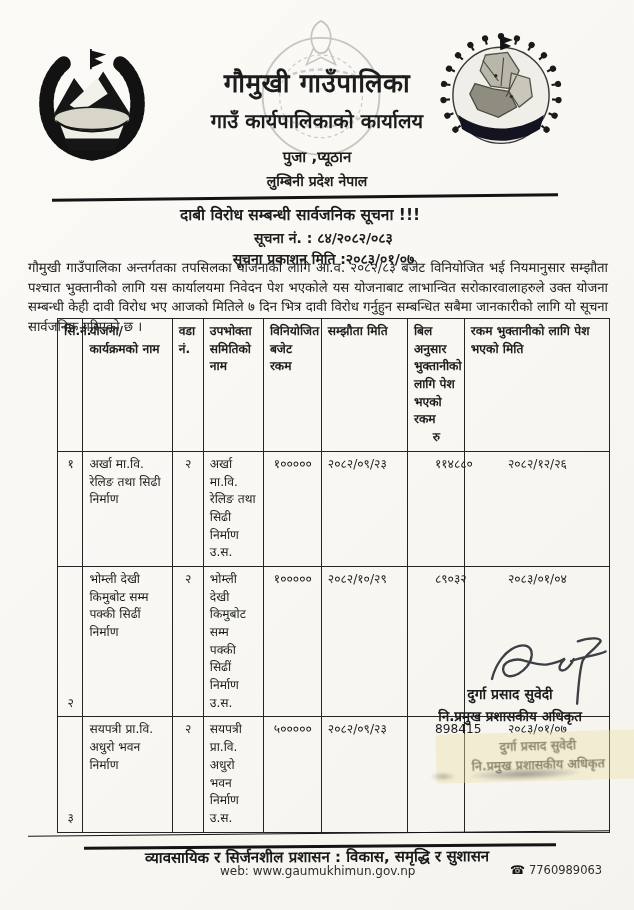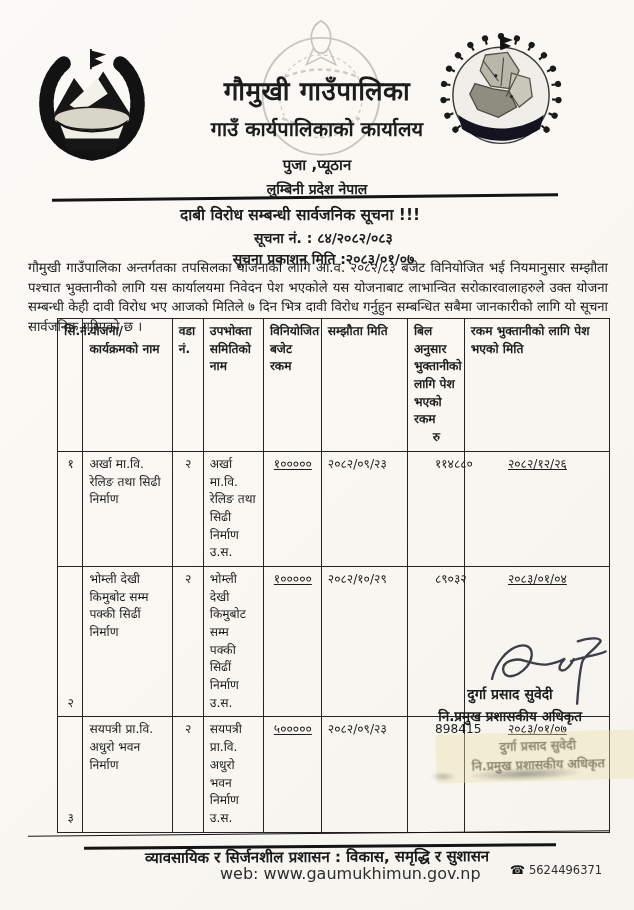--- a/index.html
+++ b/index.html
@@ -8,42 +8,42 @@
     background:linear-gradient(135deg,#fbfaf6 0%,#f8f7f2 55%,#f4f3ee 100%);
     font-family:"DejaVu Sans","Liberation Sans",sans-serif;
     color:#1c1c1c;overflow:hidden;
   }
   .abs{position:absolute;}
   
   .logo-left{left:36px;top:42px;width:112px;height:126px;}
   .logo-right{left:436px;top:28px;width:130px;height:132px;}
   .watermark{left:248px;top:14px;width:146px;height:150px;opacity:.42;}
   .refs{left:30px;top:152px;font-size:12.5px;line-height:1.95;color:#262626;}
-  .head-center{left:120px;width:394px;top:72px;text-align:center;z-index:2;}
+  .head-center{left:120px;width:394px;top:64px;text-align:center;z-index:2;}
   .muni-name{font-size:26px;font-weight:bold;letter-spacing:.5px;margin:0 0 7px;}
   .office-name{font-size:20px;font-weight:bold;margin:0 0 12px;}
   .addr{font-size:15px;font-weight:bold;margin:0 0 5px;}
   .prov{font-size:14px;font-weight:bold;margin:0;}
   .rule-top{left:52px;top:196px;width:506px;border-top:3px solid #141414;transform:rotate(-.6deg);}
   
   .notice-head{left:0;width:600px;top:203px;text-align:center;}
   .notice-title{font-size:15.5px;font-weight:bold;margin:0 0 3px;}
   .notice-line{font-size:14px;font-weight:600;margin:0 0 2px;padding-left:47px;}
   
   .body-text{left:28px;width:580px;top:258px;font-size:13.2px;line-height:1.48;text-align:justify;color:#1e1e1e;}
   
   .tbl-wrap{left:57px;top:318px;width:553px;}
   table{border-collapse:collapse;width:100%;font-size:12.2px;table-layout:fixed;}
   th,td{border:1.6px solid #242424;padding:4px 5px 4px 6px;vertical-align:top;text-align:left;font-weight:600;line-height:1.45;}
   td{font-weight:500;}
   thead tr{height:88px;}
   .r1{height:74px;} .r2{height:92px;} .r3{height:78px;}
   .c-sn{text-align:center;}
   .v-bottom{vertical-align:bottom;}
-  .c-num{text-align:center;text-decoration:underline;}
+  .c-num{text-align:center;}
   .c-amt{text-align:center;padding-left:27px;}
   .th-amt{text-align:left;}
   .th-ru{display:block;text-align:center;}
   
   .sig-svg{left:478px;top:632px;width:146px;height:76px;transform:rotate(-3deg);}
   .sig-block{left:400px;top:684px;width:220px;text-align:center;}
   .sig-name{font-size:14px;font-weight:600;margin:0 0 4px;}
   .sig-desig{font-size:13.5px;font-weight:600;margin:0;}
   .stamp{
     left:436px;top:732px;width:196px;text-align:center;
@@ -56,21 +56,21 @@
     background:radial-gradient(ellipse at center,rgba(90,90,86,.55),rgba(120,120,116,.15) 60%,transparent 75%);
     filter:blur(1px);transform:rotate(-2deg);
   }
   .smudge2{left:430px;top:772px;width:26px;height:9px;border-radius:50%;
     background:radial-gradient(ellipse,rgba(100,100,96,.4),transparent 70%);filter:blur(1px);}
   
   .f-rule-thin{left:28px;top:833px;width:582px;border-top:1.6px solid #141414;transform:rotate(-.55deg);}
   .f-rule-thick{left:84px;top:845px;width:472px;border-top:3px solid #141414;transform:rotate(-.45deg);}
   .slogan{left:0;width:634px;top:846px;text-align:center;font-size:15px;font-weight:bold;color:#191919;transform:rotate(-.3deg);}
   .contact-email{left:44px;top:866px;font-size:11.5px;color:#2e2e2e;}
-  .contact-web{left:220px;top:864px;font-size:16px;color:#2e2e2e;}
+  .contact-web{left:220px;top:864px;font-size:12px;color:#2e2e2e;}
   .contact-phone{left:510px;top:863px;font-size:11.5px;color:#2e2e2e;}
   .mini-icon{font-size:12px;color:#161616;margin-right:4px;}
 </style>
 </head>
 <body>
 
 <div class="page">
 
   <svg class="abs logo-left" viewBox="0 0 100 108" aria-hidden="true">
     <path d="M50,97 C20,94 6,70 10,44 C12,32 18,22 26,16" fill="none" stroke="#121212" stroke-width="13" stroke-dasharray="4 2.4" stroke-linecap="round"></path>
@@ -224,16 +224,16 @@
   </div>
   <div class="abs smudge"></div>
   <div class="abs smudge2"></div>
 
   <div class="abs f-rule-thin"></div>
   <div class="abs f-rule-thick"></div>
   <div class="abs slogan">व्यावसायिक र सिर्जनशील प्रशासन : विकास, समृद्धि र सुशासन</div>
 
   <div class="abs contact-web">web: www.gaumukhimun.gov.np</div>
   <div class="abs contact-phone">
-    <span class="mini-icon">☎</span><span>5624496371</span>
+    <span class="mini-icon">☎</span><span>7760989063</span>
   </div>
 
 </div>
 
 </body></html>

